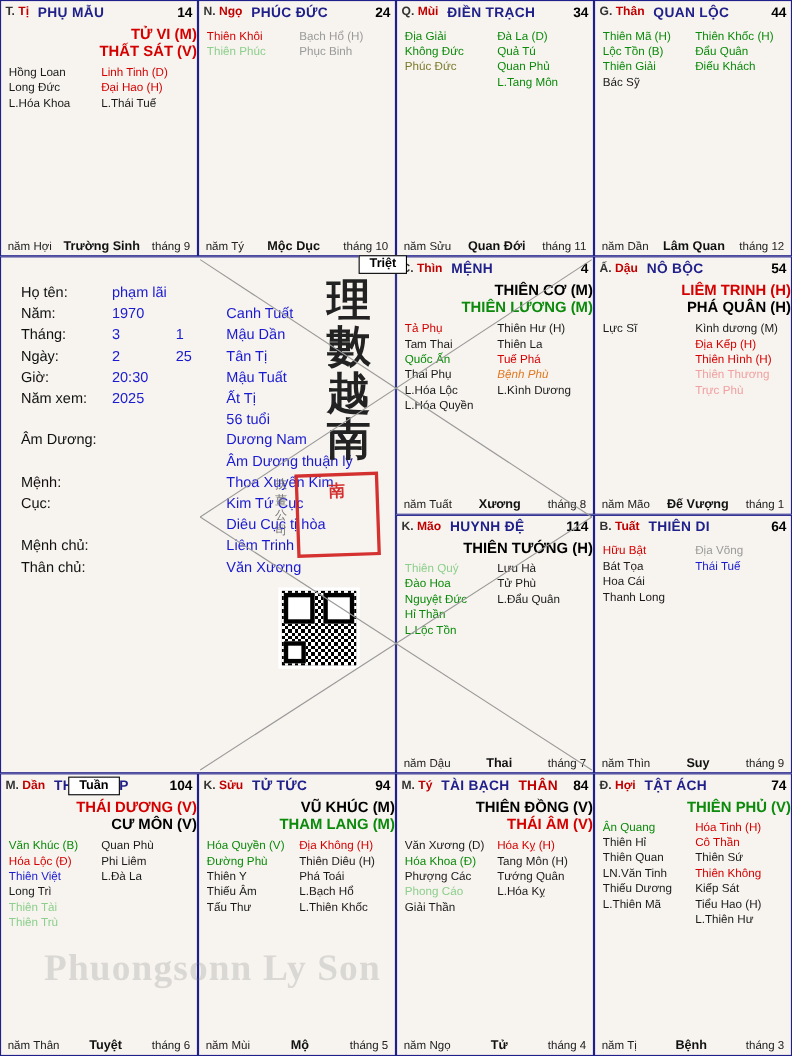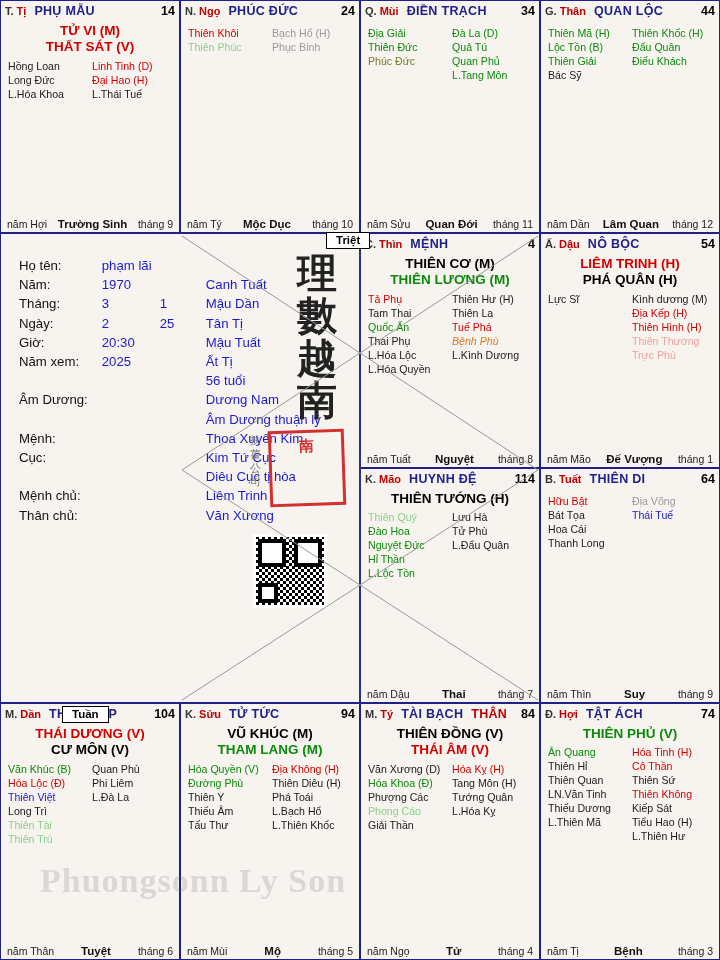--- a/index.html
+++ b/index.html
@@ -33,21 +33,21 @@
     display:flex; align-items:center; height:19px;
     padding:1px 4px 0 4px;
     font-size:11.5px;
     white-space:nowrap;
   }
   .chi { color:#c00000; font-weight:bold; font-size:11px; }
   .chi .pre { color:#333; font-weight:bold; }
   .palname { color:#20208a; font-weight:bold; font-size:12.5px; margin-left:8px; letter-spacing:0.3px;}
   .palnum { margin-left:auto; color:#000; font-weight:bold; font-size:12.5px; }
   
-  .mainstars { text-align:center; margin-top:3px; line-height:1.22; }
+  .mainstars { text-align:right; margin-top:3px; line-height:1.22; }
   .mainstars div { font-weight:bold; font-size:13.5px; }
   .ms-red { color:#d40000; }
   .ms-green { color:#0b8a0b; }
   .ms-black { color:#000; }
   
   .cols {
     display:flex; gap:4px; padding:4px 7px 0 7px;
     font-size:10.6px; line-height:1.32;
   }
   .cols .col { flex:1 1 50%; min-width:0; }
@@ -182,21 +182,21 @@
   <div class="cell">
     <div class="pal-top">
       <span class="chi"><span class="pre">Q.</span> Mùi</span>
       <span class="palname">ĐIỀN TRẠCH</span>
       <span class="palnum">34</span>
     </div>
     <div class="mainstars"></div>
     <div class="cols">
       <div class="col">
           <div class="c-green">Địa Giải</div>
-          <div class="c-green">Thiên Đức</div>
+          <div class="c-green">Không Đức</div>
           <div class="c-olive">Phúc Đức</div>
         </div>
       <div class="col">
           <div class="c-green">Đà La (D)</div>
           <div class="c-green">Quả Tú</div>
           <div class="c-green">Quan Phủ</div>
           <div class="c-green">L.Tang Môn</div>
         </div>
     </div>
     <div class="pal-bot">
@@ -253,21 +253,21 @@
       <div class="col">
           <div class="c-black">Thiên Hư (H)</div>
           <div class="c-black">Thiên La</div>
           <div class="c-red">Tuế Phá</div>
           <div class="c-orange">Bệnh Phù</div>
           <div class="c-black">L.Kình Dương</div>
         </div>
     </div>
     <div class="pal-bot">
       <span class="nam">năm Tuất</span>
-      <span class="mid">Nguyệt</span>
+      <span class="mid">Xương</span>
       <span class="thang">tháng 8</span>
     </div>
   </div>
   <div class="cell center">
     <div class="center-inner">
       <div class="info">
           <table>
     <tbody>
               <tr>
       <td class="lbl">Họ tên:</td>

